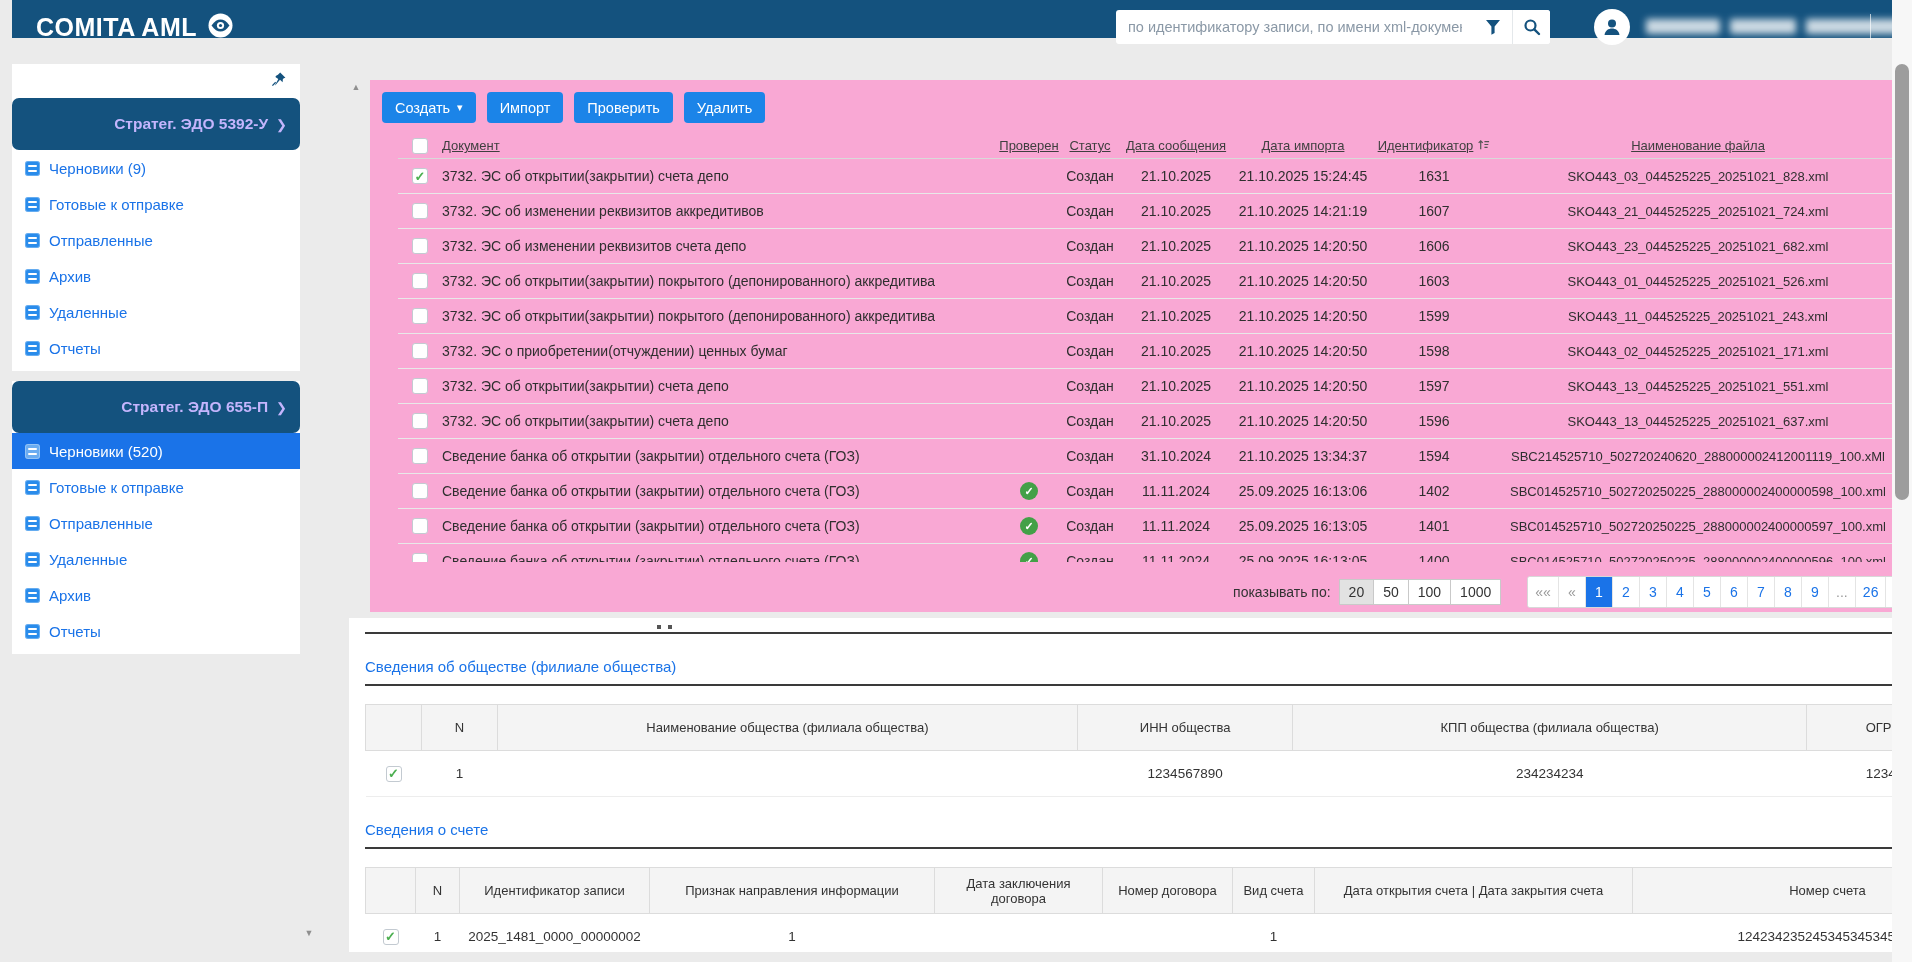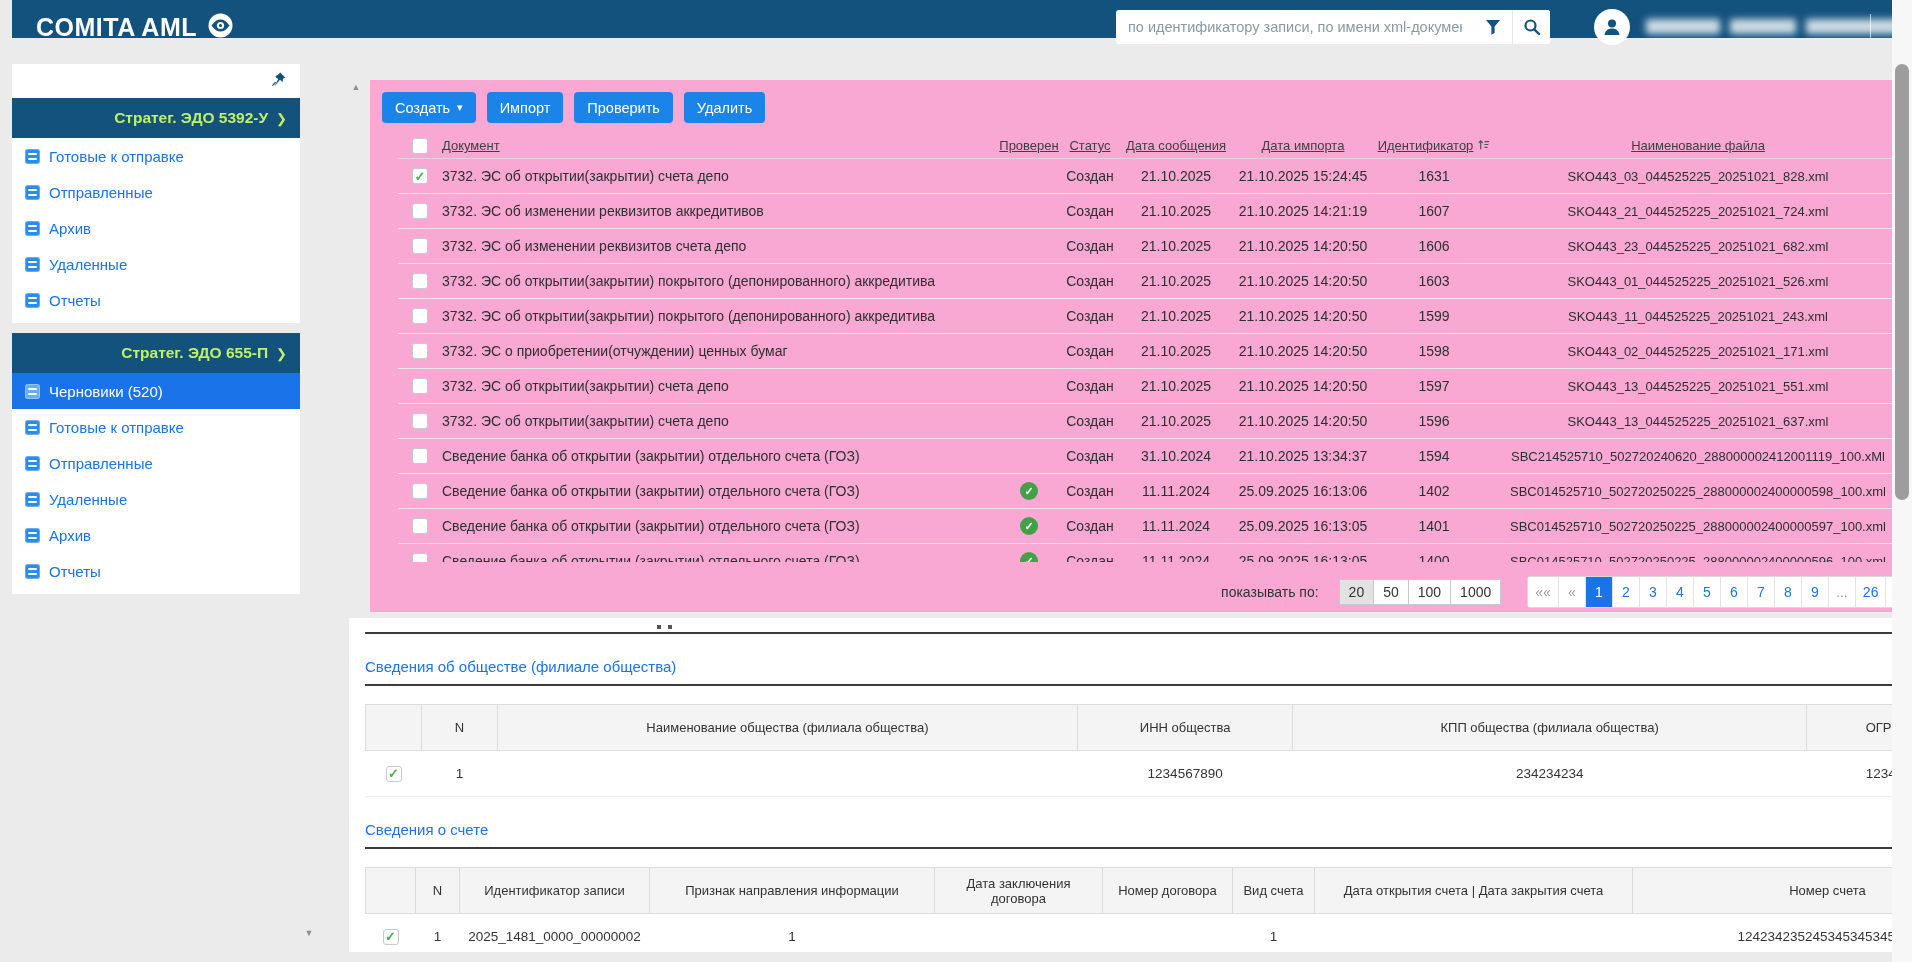--- a/index.html
+++ b/index.html
@@ -21,21 +21,21 @@
   .avatar { position:absolute; left:1582px; top:9px; width:36px; height:36px; border-radius:50%; background:#fff; display:flex; align-items:center; justify-content:center; }
   .user-blur { position:absolute; left:1634px; top:19px; display:flex; gap:10px; filter:blur(3.5px); }
   .user-blur span { height:15px; background:rgba(255,255,255,.78); border-radius:2px; display:inline-block; }
   .header-sep { position:absolute; left:1858px; top:14px; width:1px; height:26px; background:rgba(255,255,255,.65); }
 
   
   .sidebar { position:absolute; left:12px; top:64px; width:288px; }
   .pin-row { background:#fff; height:34px; display:flex; justify-content:flex-end; align-items:center; padding-right:14px; }
   .sb-section { background:#fff; padding-bottom:5px; }
   .sb-section + .sb-section { margin-top:10px; }
-  .sb-header { height:40px; background:#14527e; color:#bef264; display:flex; align-items:center; justify-content:flex-end; padding:0 13px; font-weight:700; font-size:15.5px; gap:8px; cursor:pointer; }
+  .sb-header { height:52px; background:#14527e; color:#c4b5fd; display:flex; align-items:center; justify-content:flex-end; padding:0 13px; font-weight:700; font-size:15.5px; gap:8px; cursor:pointer;border-radius:7px; }
   .sb-chevron { font-size:13px; font-weight:400; margin-top:1px; }
   .sb-item { height:36px; display:flex; align-items:center; gap:9px; padding:0 13px; cursor:pointer; font-size:15px; color:#1a73e8; }
   .sb-item.active { background:#1a73e8; color:#fff; }
   .journal-icon { width:15px; height:15px; border-radius:3px; background:#2a8ceb; position:relative; flex:0 0 15px; box-shadow:inset 0 0 0 1px rgba(255,255,255,.28); }
   .journal-icon::before,.journal-icon::after { content:""; position:absolute; left:3px; right:3px; height:2px; background:#fff; border-radius:1px; }
   .journal-icon::before { top:4px; } .journal-icon::after { top:9px; }
   .sb-item.active .journal-icon { background:#6aacf1; }
 
   
   .sidebar-scroll { position:absolute; left:302px; top:64px; width:14px; height:880px; }
@@ -60,21 +60,21 @@
   .file-cell { font-size:13px; }
   .cb { width:16px; height:16px; border:1px solid #c3cad1; border-radius:3px; background:#fff; display:flex; align-items:center; justify-content:center; margin:0 auto; cursor:pointer; }
   .cb.checked::after { content:"✓"; color:#4caf50; font-weight:bold; font-size:13px; line-height:1; }
   .badge { width:18px; height:18px; border-radius:50%; background:#43a047; color:#fff; font-size:11px; font-weight:700; display:flex; align-items:center; justify-content:center; margin:0 auto; }
   .dl-btn { background:none; border:none; cursor:pointer; margin:0 auto; display:block; padding:2px; }
 
   .top-scroll-track { position:absolute; right:3px; top:130px; width:13px; height:340px; background:#f3f3f3; border-radius:6px; }
   .top-scroll-thumb { position:absolute; right:5px; top:152px; width:9px; height:276px; background:#8f8f8f; border-radius:5px; cursor:pointer; }
 
   .pagination { position:absolute; right:26px; bottom:4px; display:flex; align-items:center; gap:26px; }
-  .psize { display:flex; align-items:center; font-size:14px; color:#333;gap:12px; }
+  .psize { display:flex; align-items:center; font-size:14px; color:#333; }
   .psize-label { margin-right:9px; }
   .size-cell { border:1px solid #c9c9c9; margin-left:-1px; padding:4px 9px; font-size:14px; color:#333; background:#fff; cursor:pointer; }
   .size-cell.selected { background:#e2e2e2; }
   .pages { display:flex; border:1px solid #d8d8d8; border-radius:3px; overflow:hidden; background:#fff; }
   .page-cell { min-width:27px; height:30px; display:flex; align-items:center; justify-content:center; padding:0 7px; font-size:14px; color:#1a73e8; border-right:1px solid #e4e4e4; cursor:pointer; background:#fff; }
   .page-cell:last-child { border-right:none; }
   .page-cell.muted { color:#9a9a9a; }
   .page-cell.active { background:#1a73e8; color:#fff; }
 
   
@@ -147,20 +147,24 @@
           <path fill="#14527e" d="M9.8.6 15.4 6.2 13.6 6.6 12.6 7.6 12.4 11 9.6 8.2 5.3 13.4 4.2 14.5 4.6 13.2 7.8 7.4 5 5.6 4.9 4.6 5.9 3.6 7.4 3z"></path>
           <path stroke="#14527e" stroke-width="1.4" d="M5 11 1.5 14.5"></path>
         </svg>
     </span>
   </div>
   <div>
       <div class="sb-section">
         <div class="sb-header">
           <span>Стратег. ЭДО 5392-У</span>
           <span class="sb-chevron">❯</span>
+        </div>
+        <div class="sb-item">
+          <span class="journal-icon"></span>
+          <span>Черновики (9)</span>
         </div>
         <div class="sb-item">
           <span class="journal-icon"></span>
           <span>Готовые к отправке</span>
         </div>
         <div class="sb-item">
           <span class="journal-icon"></span>
           <span>Отправленные</span>
         </div>
         <div class="sb-item">

